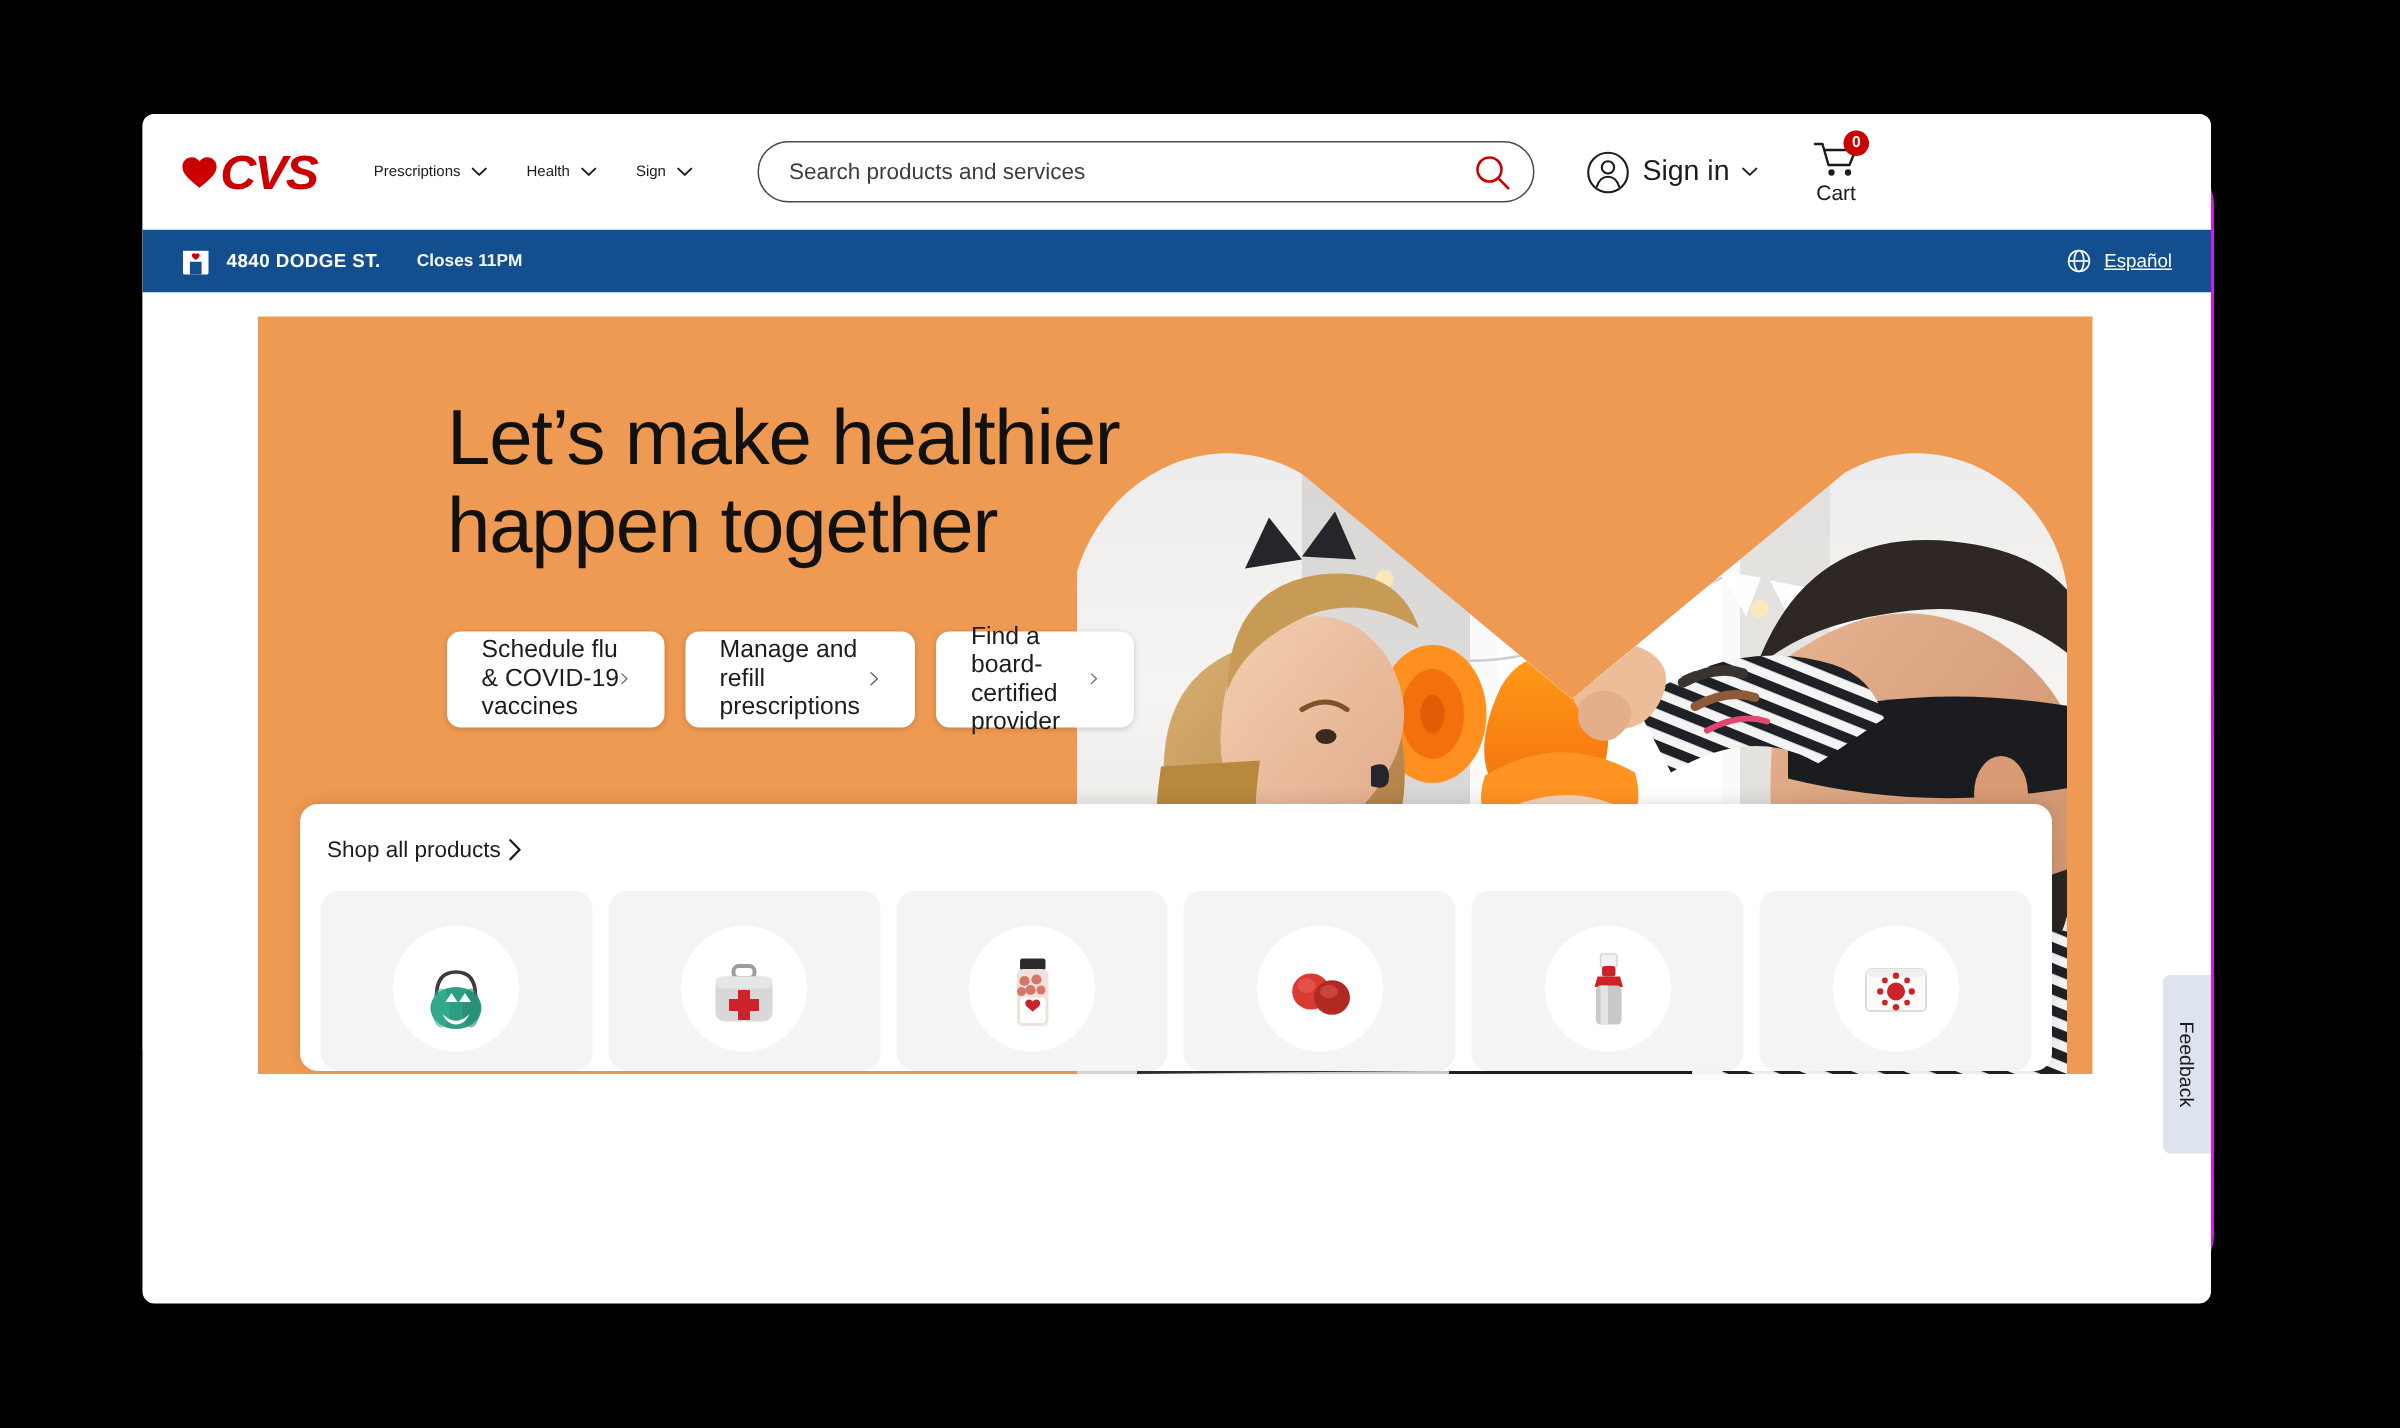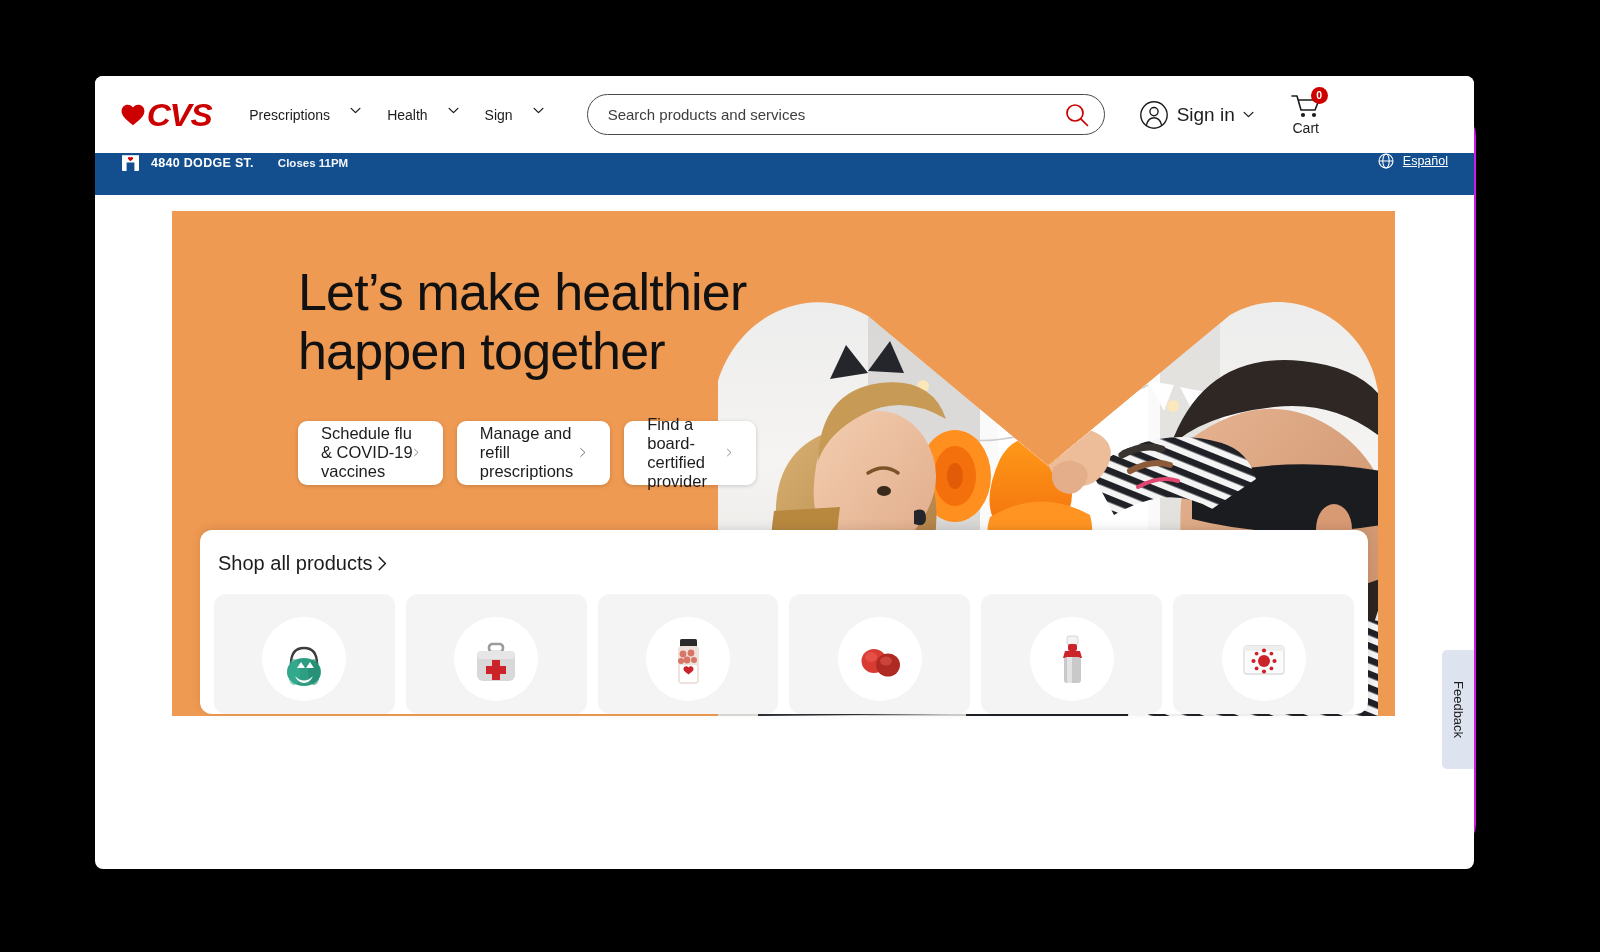--- a/index.html
+++ b/index.html
@@ -72,23 +72,23 @@
     transform: scaleX(1.04);
   }
 
   .nav {
     display: flex;
     align-items: center;
     gap: 0px;
   }
   .nav-item {
     display: flex;
-    align-items: flex-start;
-    gap: 20px;
-    font-size: 14px;
+    align-items: center;
+    gap: 7px;
+    font-size: 10px;
     color: #1c1c1c;
     padding: 8px 13px;
     cursor: pointer;
     white-space: nowrap;
   }
   .chev {
     width: 11px; height: 7px; display: block; flex: none;
   }
 
   .search-wrap {
@@ -153,21 +153,21 @@
     line-height: 1;
   }
   .cart-label { font-size: 14px; color: #1c1c1c; }
 
   
   .storebar {
     height: 42px;
     background: #13518f;
     background: #134f8e;
     display: flex;
-    align-items: flex-start;
+    align-items: center;
     padding: 0 26px;
     color: #ffffff;
     gap: 36px;
   }
   .store-left { display: flex; align-items: center; gap: 11px; cursor: pointer; }
   .store-addr { font-size: 12.5px; font-weight: bold; letter-spacing: .3px; }
   .store-hours { font-size: 11.5px; font-weight: bold; margin-left: 13px; opacity: .95; }
   .store-right { margin-left: auto; display: flex; align-items: center; gap: 9px; cursor: pointer; }
   .lang-label { font-size: 12.5px; text-decoration: underline; color: #ffffff; }
 
@@ -246,21 +246,21 @@
   }
   .shopcard-head {
     display: flex;
     align-items: baseline;
     justify-content: space-between;
     padding: 0 20px 0 18px;
   }
   .shop-title { font-size: 25px; color: #1c1c1c; letter-spacing: -.2px; }
   .shop-all {
     display: flex; align-items: center; gap: 5px;
-    font-size: 20px; color: #1c1c1c; cursor: pointer;
+    font-size: 15px; color: #1c1c1c; cursor: pointer;
   }
   .tiles {
     display: flex;
     gap: 11px;
     padding: 19px 14px 0 14px;
   }
   .tile {
     flex: 1 1 0;
     height: 120px;
     background: #f4f4f4;

